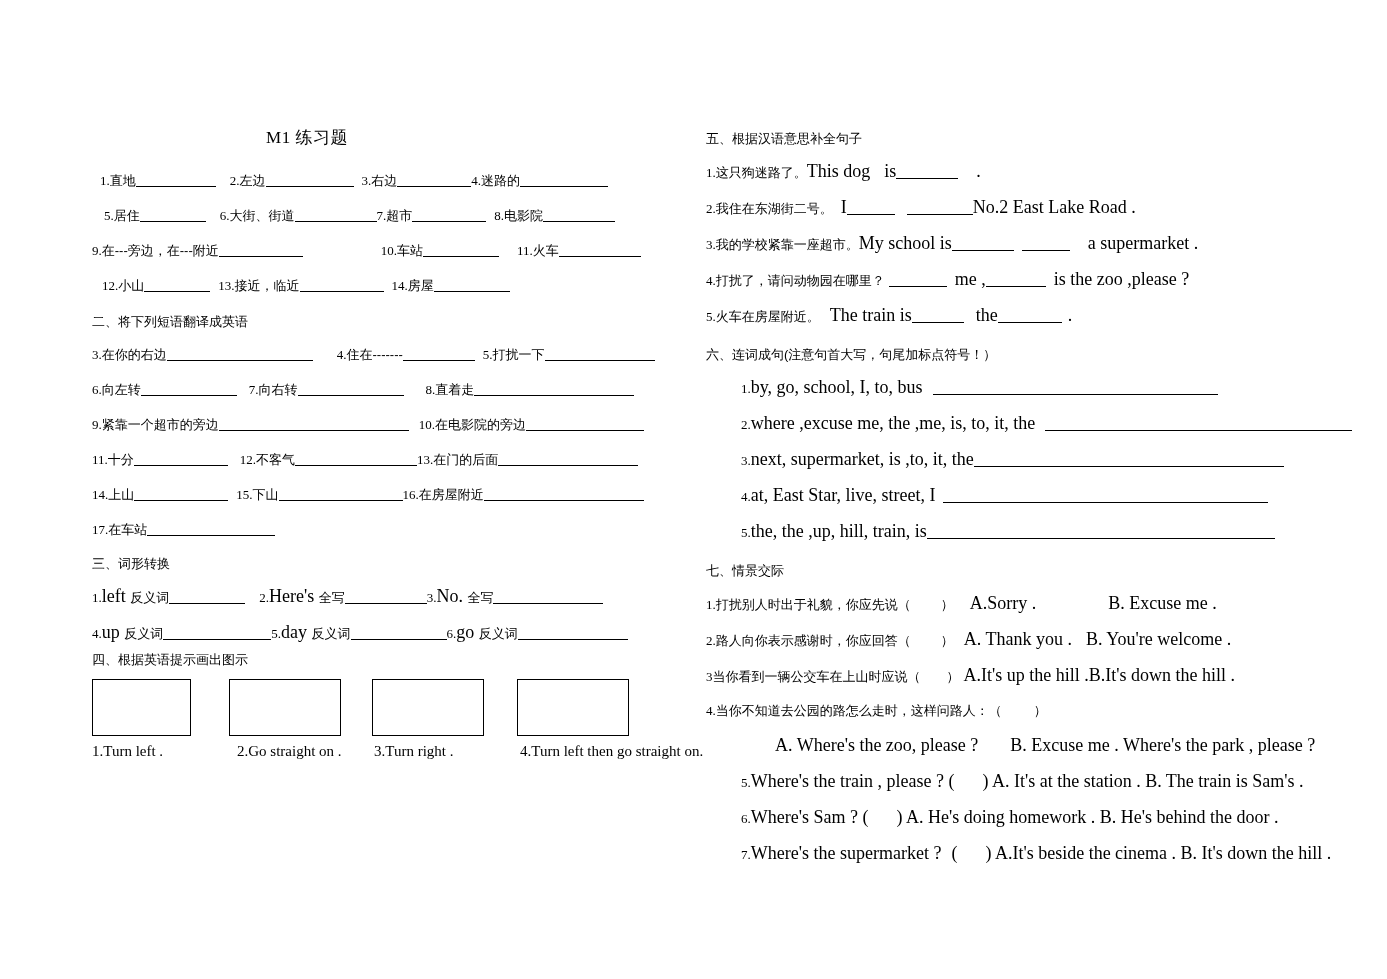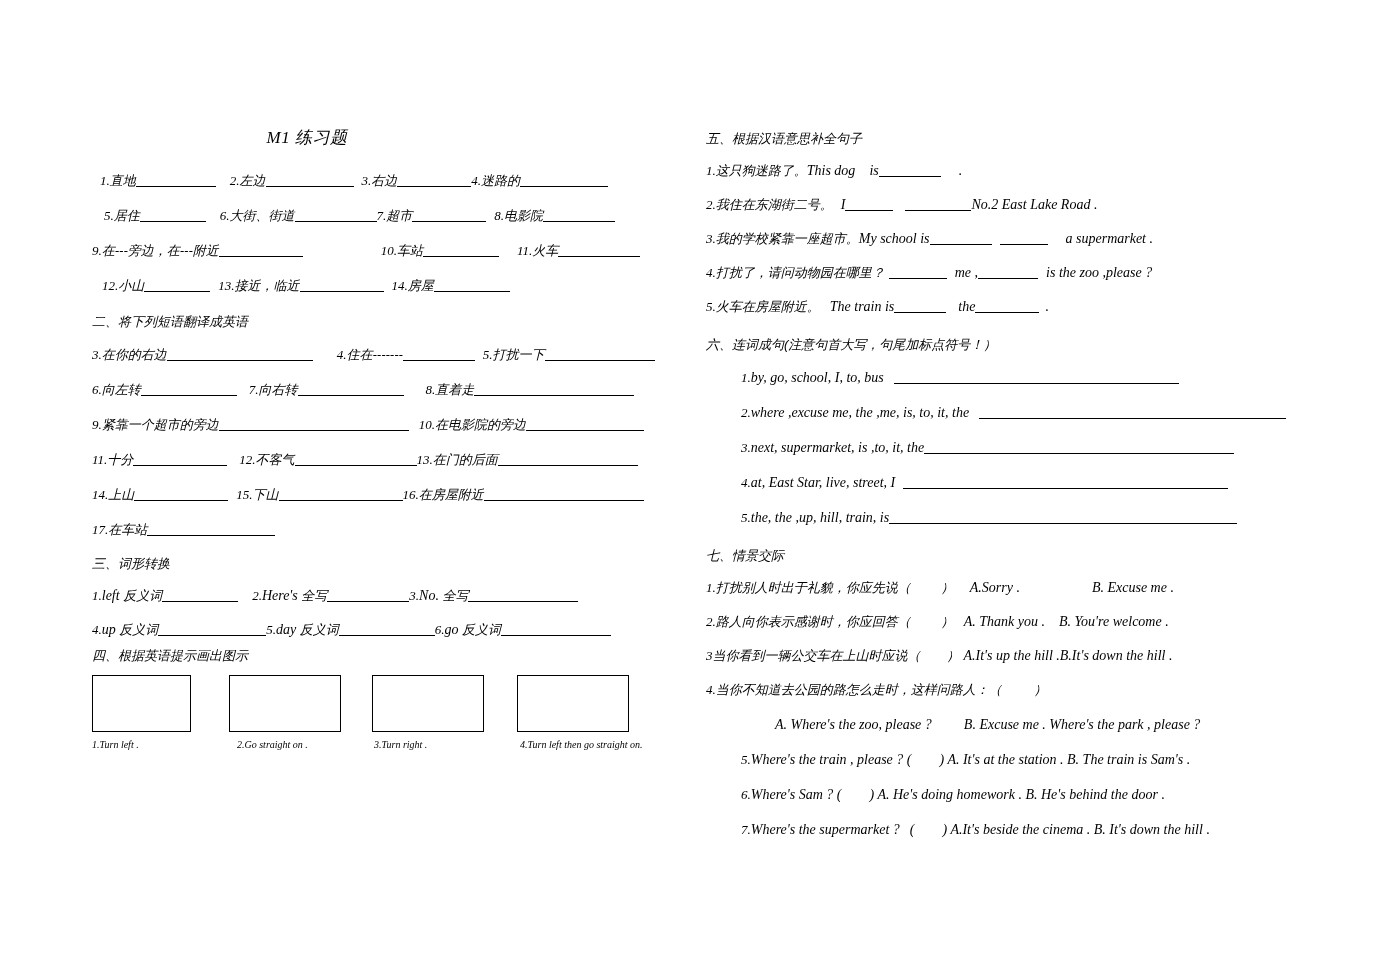--- a/index.html
+++ b/index.html
@@ -13,21 +13,20 @@
     position: relative;
     font-family: "Liberation Serif", serif;
     color: #000000;
     overflow: hidden;
   }
   .page {
     position: absolute;
     left: 0; top: 0;
     width: 1387px;
     height: 713px;
-    font-style: italic;
   }
   .col-left {
     position: absolute;
     left: 92px;
     top: 126px;
     width: 600px;
   }
   .col-right {
     position: absolute;
     left: 706px;
@@ -62,21 +61,21 @@
     margin-left: 35px;
   }
   .row-mix {
     font-size: 13px;
     line-height: 34px;
     white-space: nowrap;
     font-family: "Liberation Sans", sans-serif;
   }
   .en {
     font-family: "Liberation Serif", serif;
-    font-size: 14px;
+    font-size: 18px;
   }
   .num {
     font-family: "Liberation Serif", serif;
     font-size: 13px;
   }
   .blank {
     display: inline-block;
     border-bottom: 1px solid #000;
     height: 13px;
     vertical-align: -2px;
@@ -95,21 +94,21 @@
     background: #fff;
   }
   .box-caps {
     position: relative;
     height: 22px;
     margin-top: 6px;
   }
   .box-cap {
     position: absolute;
     font-family: "Liberation Serif", serif;
-    font-size: 10px;
+    font-size: 15px;
     white-space: nowrap;
   }
   .indent-sub {
     padding-left: 34px;
   }
 </style>
 </head>
 <body>
 
 <div class="page">

